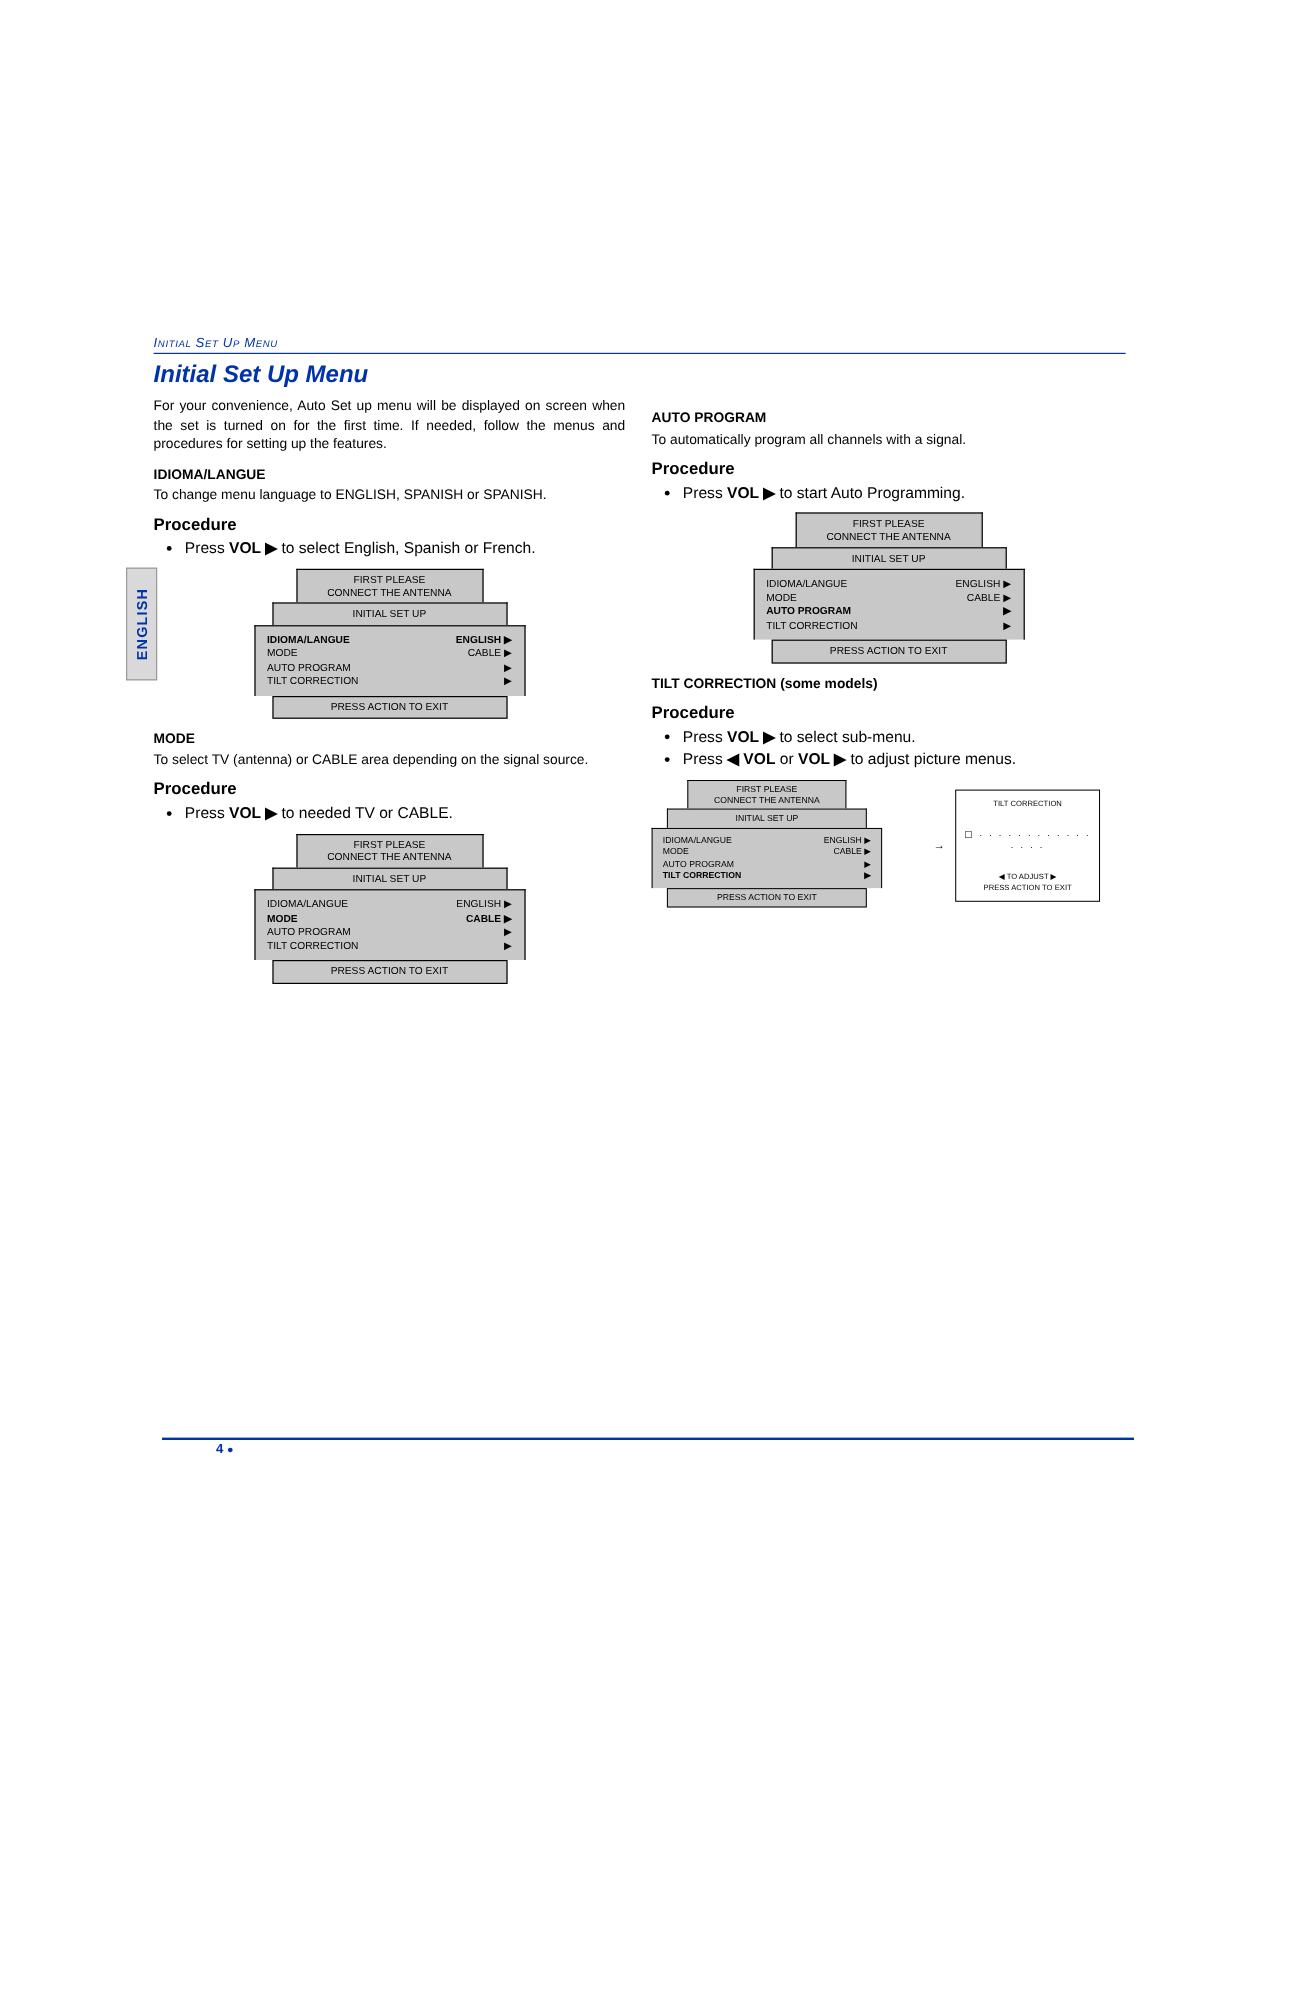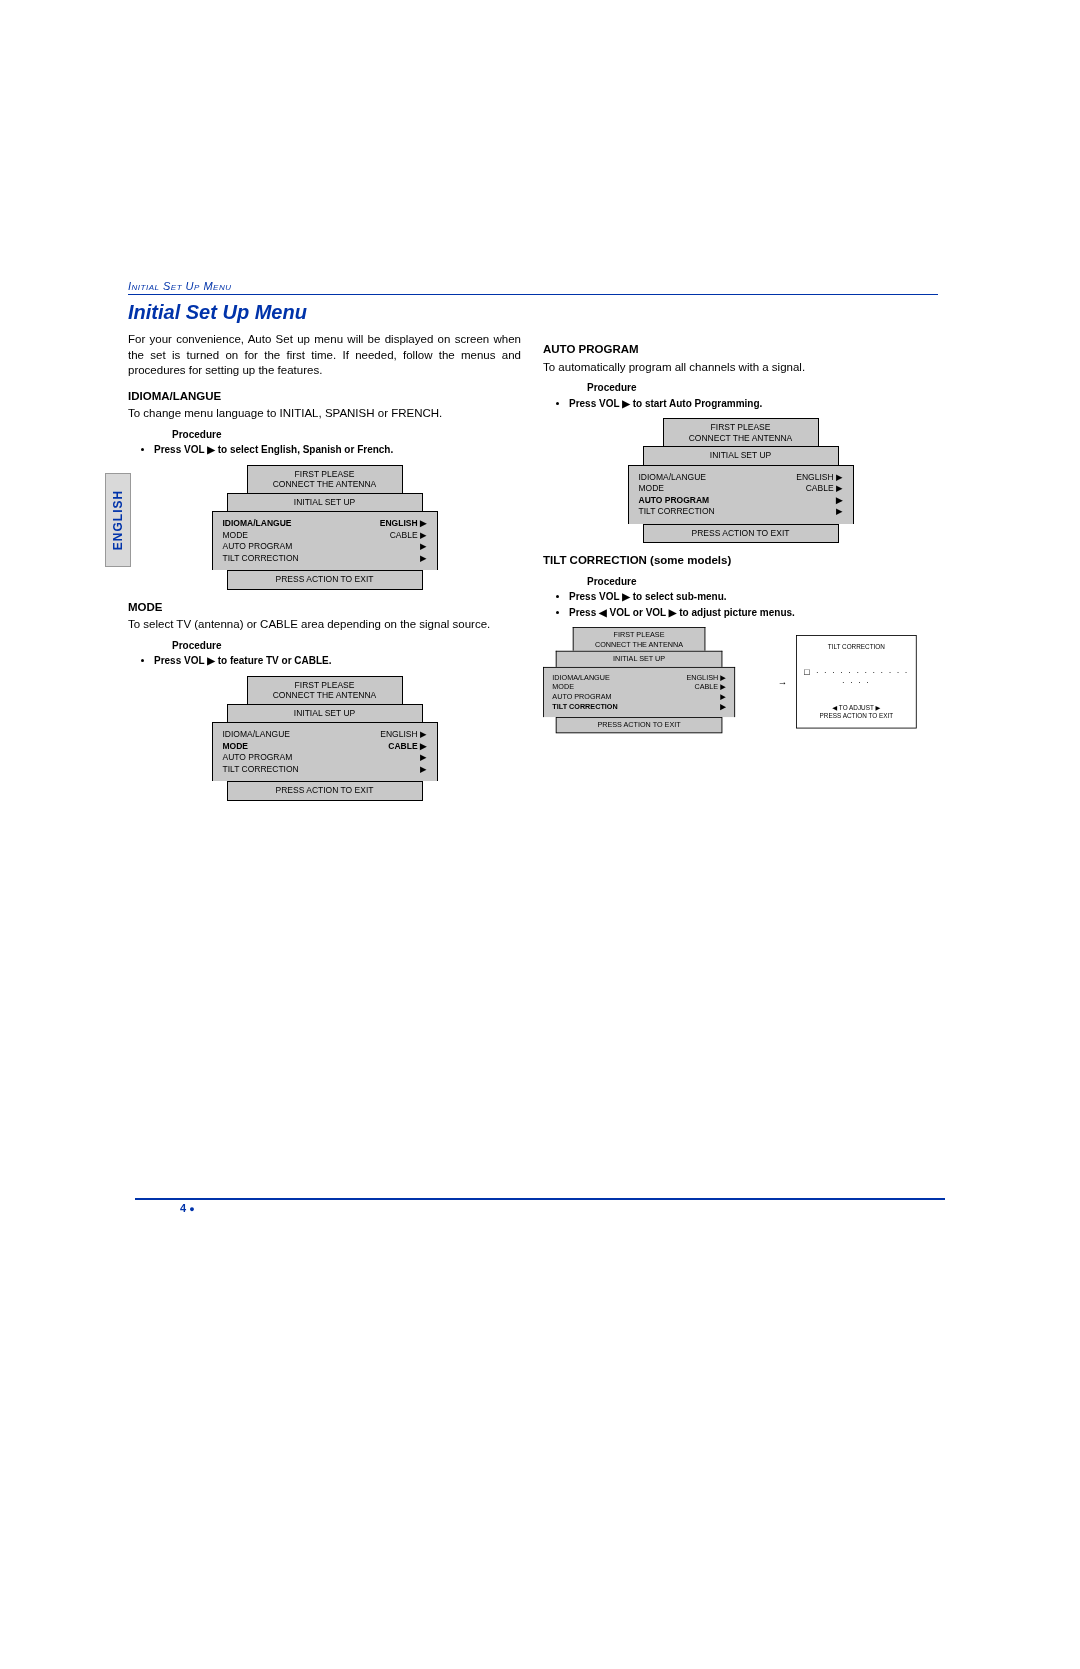--- a/index.html
+++ b/index.html
@@ -50,30 +50,28 @@
     color: #000;
   }
   .section-head {
     font-weight: bold;
     font-size: 11.5px;
     margin-top: 10px;
     margin-bottom: 2px;
   }
   .proc {
     font-weight: bold;
-    font-size: 10px;
+    font-size: 14px;
     margin-top: 6px;
     margin-bottom: 2px;
-    margin-left: 44px;
   }
   ul.bullets {
     margin: 2px 0 8px 0;
     padding-left: 26px;
-    font-size: 10px;
-    font-weight: bold;
+    font-size: 13px;
   }
   ul.bullets li {
     margin-bottom: 2px;
   }
   .justify {
     text-align: justify;
   }
   .osd {
     margin: 6px auto 10px auto;
     width: 226px;
@@ -206,21 +204,21 @@
   <div class="header-small">Initial Set Up Menu</div>
   <hr class="hr-blue">
   <div class="title">Initial Set Up Menu</div>
 
   <div class="columns">
 
     <div class="col">
       <div class="justify">For your convenience, Auto Set up menu will be displayed on screen when the set is turned on for the first time. If needed, follow the menus and procedures for setting up the features.</div>
 
       <div class="section-head">IDIOMA/LANGUE</div>
-      <div class="justify">To change menu language to INITIAL, SPANISH or FRENCH.</div>
+      <div class="justify">To change menu language to ENGLISH, SPANISH or SPANISH.</div>
       <div class="proc">Procedure</div>
       <ul class="bullets">
         <li>
           <span>Press </span><b>VOL ▶</b><span> to select English, Spanish or French.</span>
         </li>
       </ul>
 
       <div class="osd">
         <div class="top">
           <span>FIRST PLEASE</span><br>
@@ -246,21 +244,21 @@
             </div>
         </div>
         <div class="bottom">PRESS ACTION TO EXIT</div>
       </div>
 
       <div class="section-head">MODE</div>
       <div class="justify">To select TV (antenna) or CABLE area depending on the signal source.</div>
       <div class="proc">Procedure</div>
       <ul class="bullets">
         <li>
-          <span>Press </span><b>VOL ▶</b><span> to feature TV or CABLE.</span>
+          <span>Press </span><b>VOL ▶</b><span> to needed TV or CABLE.</span>
         </li>
       </ul>
 
       <div class="osd">
         <div class="top">
           <span>FIRST PLEASE</span><br>
           <span>CONNECT THE ANTENNA</span>
         </div>
         <div class="mid">INITIAL SET UP</div>
         <div class="main">

